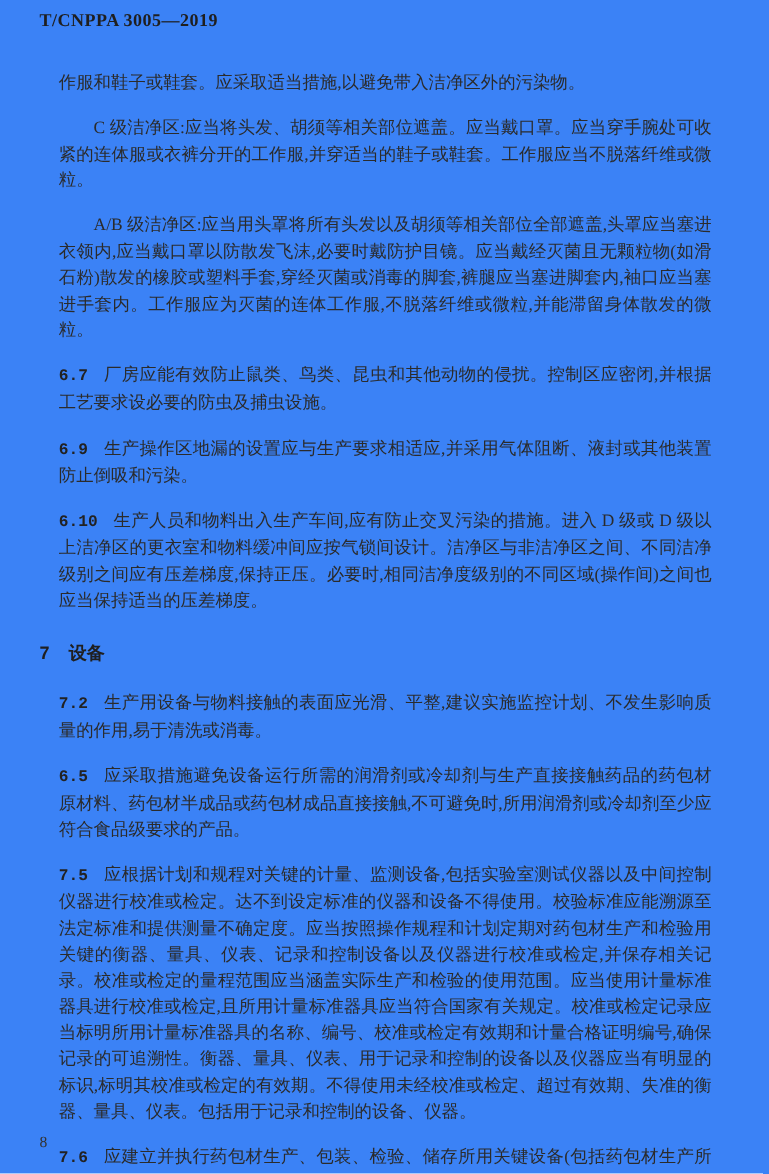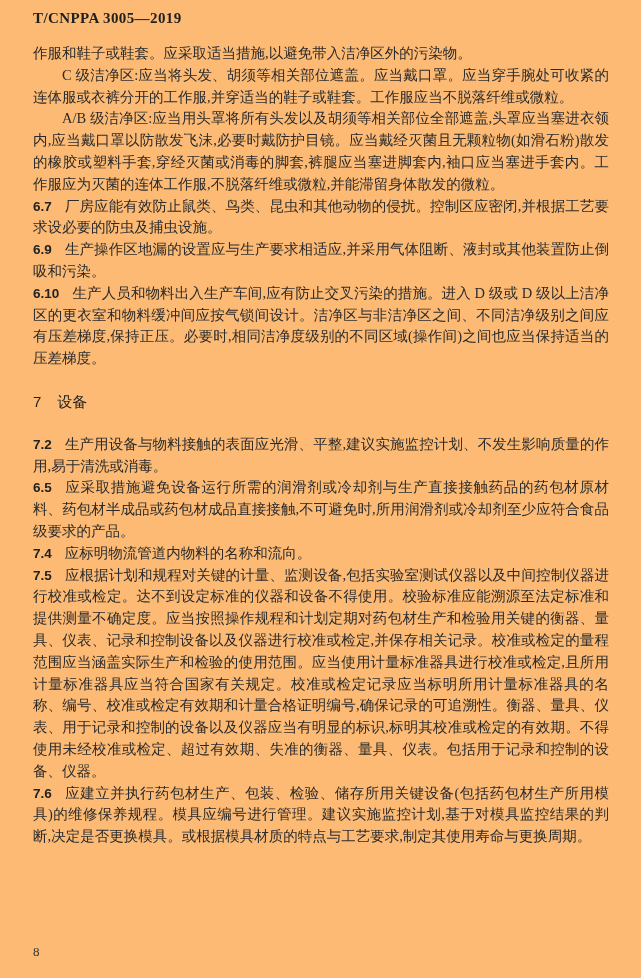--- a/index.html
+++ b/index.html
@@ -4,21 +4,21 @@
 <style>
   html, body {
     margin: 0;
     padding: 0;
     background: #ffffff;
   }
   .page {
     position: relative;
     width: 641px;
     height: 978px;
-    background: #fdba74;
+    background: #3b82f6;
     overflow: hidden;
     font-family: "Liberation Serif", "DejaVu Serif", serif;
     color: #2b2b2b;
   }
   .doc-header {
     position: absolute;
     top: 10px;
     left: 33px;
     font-size: 15px;
     font-weight: bold;
@@ -29,36 +29,36 @@
   .doc-body {
     position: absolute;
     top: 43px;
     left: 33px;
     width: 576px;
     font-size: 14.5px;
     line-height: 21.8px;
     text-align: justify;
   }
   .doc-body p {
-    margin: 0;
+    margin: 16px;
   }
   .doc-body p.indent {
     text-indent: 2em;
   }
   .clause-num {
-    font-family: Liberation Sans, sans-serif;
+    font-family: Liberation Mono, monospace;
     font-weight: bold;
     font-size: 13.5px;
     padding-right: 13px;
     color: #222;
   }
   .section-heading {
     margin: 21px 0 21px 0;
     font-family: "Liberation Sans", "DejaVu Sans", sans-serif;
-    font-weight: normal;
+    font-weight: bold;
     font-size: 15px;
     color: #1f1f1f;
     text-align: left;
   }
   .section-heading .heading-num {
     padding-right: 16px;
   }
   .page-number {
     position: absolute;
     top: 944px;
@@ -90,21 +90,20 @@
     <p><span class="clause-num">6.10</span><span>生产人员和物料出入生产车间,应有防止交叉污染的措施。进入 D 级或 D 级以上洁净区的更衣室和物料缓冲间应按气锁间设计。洁净区与非洁净区之间、不同洁净级别之间应有压差梯度,保持正压。必要时,相同洁净度级别的不同区域(操作间)之间也应当保持适当的压差梯度。</span></p>
 
 
     <div class="section-heading"><span class="heading-num">7</span><span>设备</span></div>
 
 
     <p><span class="clause-num">7.2</span><span>生产用设备与物料接触的表面应光滑、平整,建议实施监控计划、不发生影响质量的作用,易于清洗或消毒。</span></p>
 
     <p><span class="clause-num">6.5</span><span>应采取措施避免设备运行所需的润滑剂或冷却剂与生产直接接触药品的药包材原材料、药包材半成品或药包材成品直接接触,不可避免时,所用润滑剂或冷却剂至少应符合食品级要求的产品。</span></p>
 
-    <p><span class="clause-num">7.4</span><span>应标明物流管道内物料的名称和流向。</span></p>
 
     <p><span class="clause-num">7.5</span><span>应根据计划和规程对关键的计量、监测设备,包括实验室测试仪器以及中间控制仪器进行校准或检定。达不到设定标准的仪器和设备不得使用。校验标准应能溯源至法定标准和提供测量不确定度。应当按照操作规程和计划定期对药包材生产和检验用关键的衡器、量具、仪表、记录和控制设备以及仪器进行校准或检定,并保存相关记录。校准或检定的量程范围应当涵盖实际生产和检验的使用范围。应当使用计量标准器具进行校准或检定,且所用计量标准器具应当符合国家有关规定。校准或检定记录应当标明所用计量标准器具的名称、编号、校准或检定有效期和计量合格证明编号,确保记录的可追溯性。衡器、量具、仪表、用于记录和控制的设备以及仪器应当有明显的标识,标明其校准或检定的有效期。不得使用未经校准或检定、超过有效期、失准的衡器、量具、仪表。包括用于记录和控制的设备、仪器。</span></p>
 
     <p><span class="clause-num">7.6</span><span>应建立并执行药包材生产、包装、检验、储存所用关键设备(包括药包材生产所用模具)的维修保养规程。模具应编号进行管理。建议实施监控计划,基于对模具监控结果的判断,决定是否更换模具。或根据模具材质的特点与工艺要求,制定其使用寿命与更换周期。</span></p>
 
   </div>
 
   <div class="page-number">8</div>
 
 </div>

